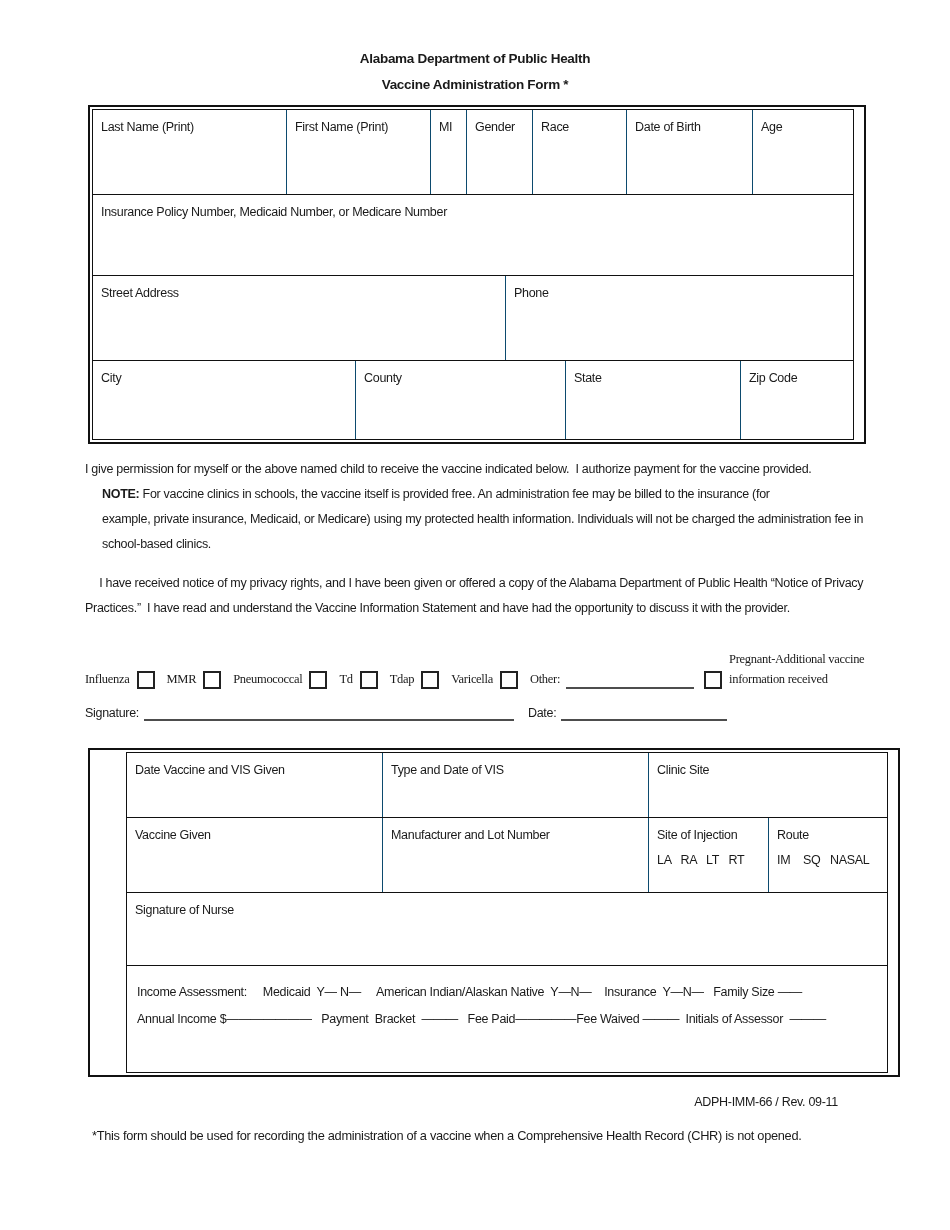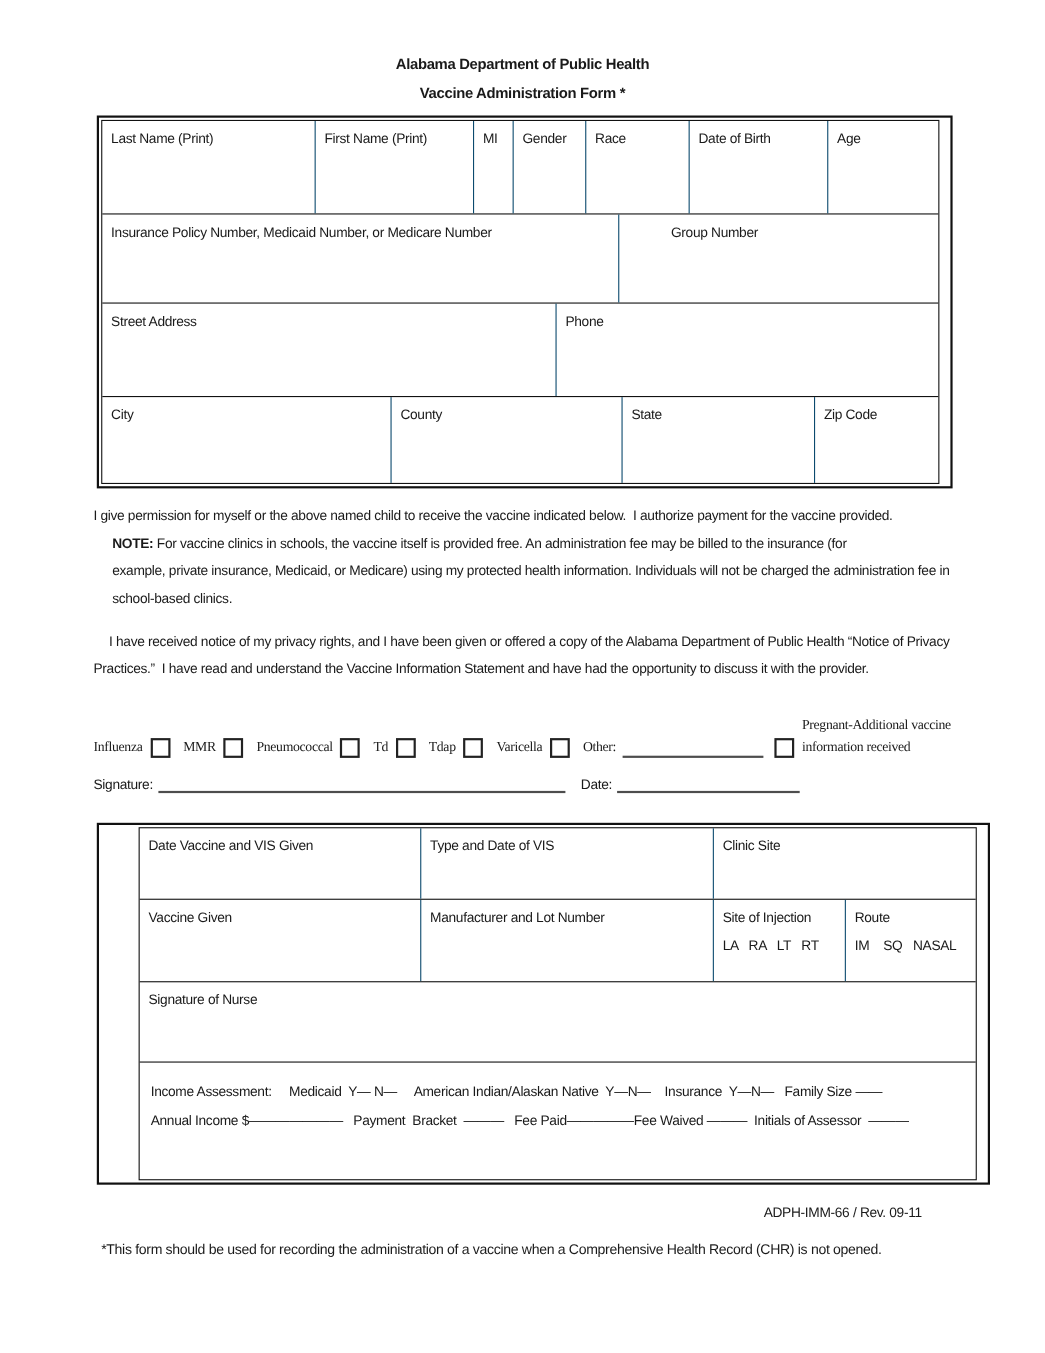--- a/index.html
+++ b/index.html
@@ -60,23 +60,22 @@
     <div class="tbl">
       <div class="trow" style="height:84px;">
         <div class="tcell" style="width:194px;"><span class="lbl">Last Name (Print)</span></div>
         <div class="tcell" style="width:144px;"><span class="lbl">First Name (Print)</span></div>
         <div class="tcell" style="width:36px;"><span class="lbl">MI</span></div>
         <div class="tcell" style="width:66px;"><span class="lbl">Gender</span></div>
         <div class="tcell" style="width:94px;"><span class="lbl">Race</span></div>
         <div class="tcell" style="width:126px;"><span class="lbl">Date of Birth</span></div>
         <div class="tcell"><span class="lbl">Age</span></div>
       </div>
-      <div class="trow" style="height:80px;gap:39px;">
+      <div class="trow" style="height:80px;">
         <div class="tcell" style="width:470px;"><span class="lbl">Insurance Policy Number, Medicaid Number, or Medicare Number</span></div>
-        <div class="tcell"><span class="lbl">Group Number</span></div>
       </div>
       <div class="trow" style="height:84px;">
         <div class="tcell" style="width:413px;"><span class="lbl">Street Address</span></div>
         <div class="tcell"><span class="lbl">Phone</span></div>
       </div>
       <div class="trow" style="height:78px;">
         <div class="tcell" style="width:263px;"><span class="lbl">City</span></div>
         <div class="tcell" style="width:210px;"><span class="lbl">County</span></div>
         <div class="tcell" style="width:175px;"><span class="lbl">State</span></div>
         <div class="tcell"><span class="lbl">Zip Code</span></div>

